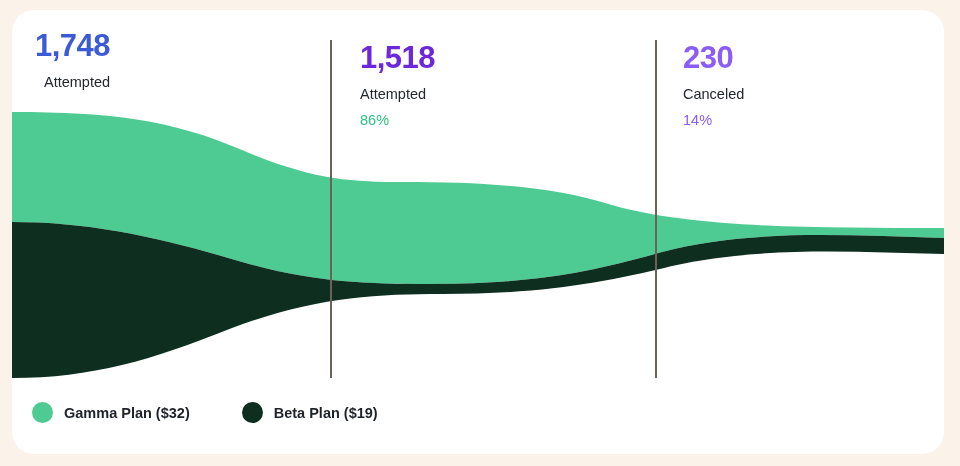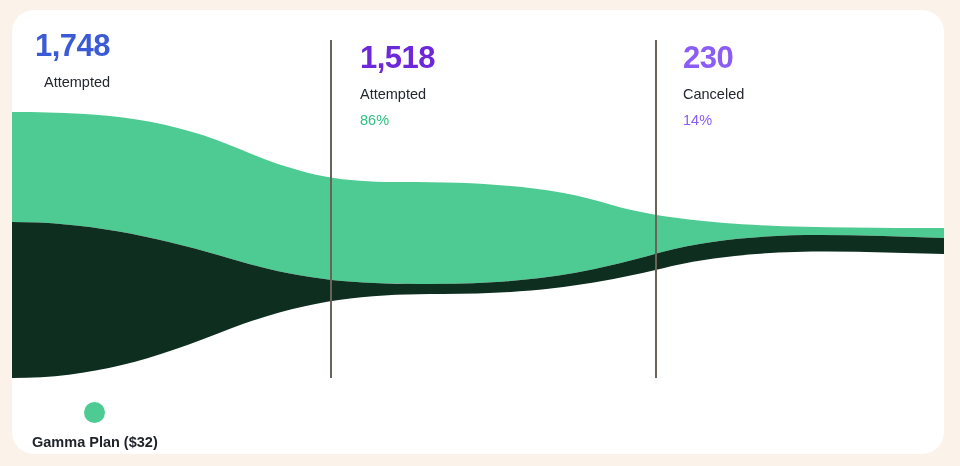--- a/index.html
+++ b/index.html
@@ -73,21 +73,21 @@
     position: absolute;
     left: 20px;
     top: 392px;
     display: flex;
     flex-direction: row;
     align-items: center;
     gap: 52px;
   }
   .legend-item {
     display: flex;
-    flex-direction: column;
+    flex-direction: row;
     align-items: center;
     gap: 11px;
   }
   .legend-swatch {
     width: 21px;
     height: 21px;
     border-radius: 50%;
     flex: 0 0 auto;
   }
   .legend-label {
@@ -150,16 +150,20 @@
       <div class="stat-value" style="color:#8b5cf6">230</div>
       <div class="stat-label">Canceled</div>
       <div class="stat-pct" style="color:#8b5cf6">14%</div>
     </div>
 
     <div class="legend">
       <div class="legend-item">
         <span class="legend-swatch" style="background:#4ECB92"></span>
         <span class="legend-label">Gamma Plan ($32)</span>
       </div>
+      <div class="legend-item">
+        <span class="legend-swatch" style="background:#0E2E20"></span>
+        <span class="legend-label">Beta Plan ($19)</span>
+      </div>
     </div>
 
   </div>
 </div>
 
 </body></html>

